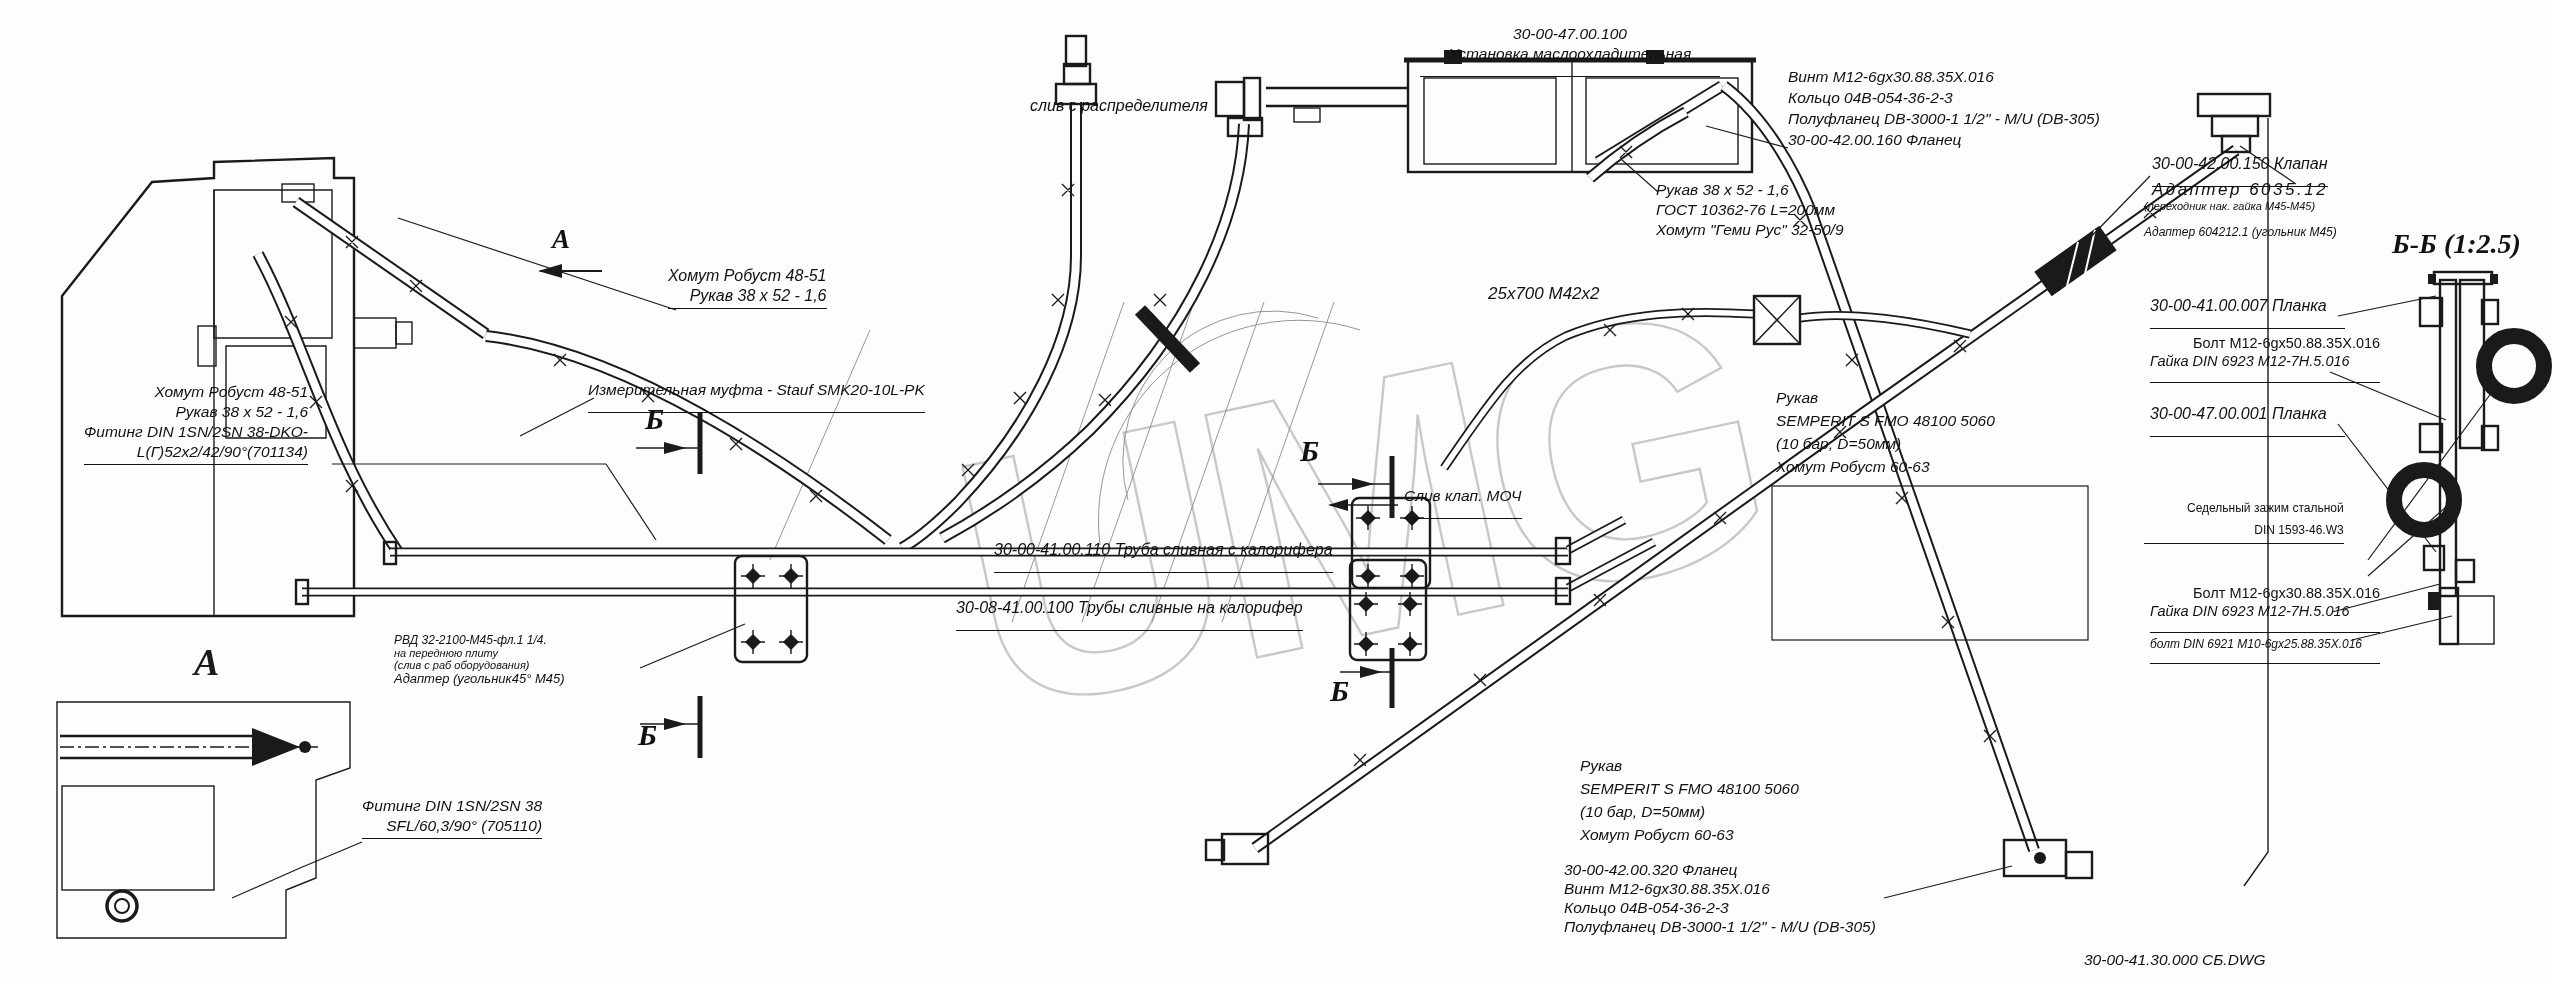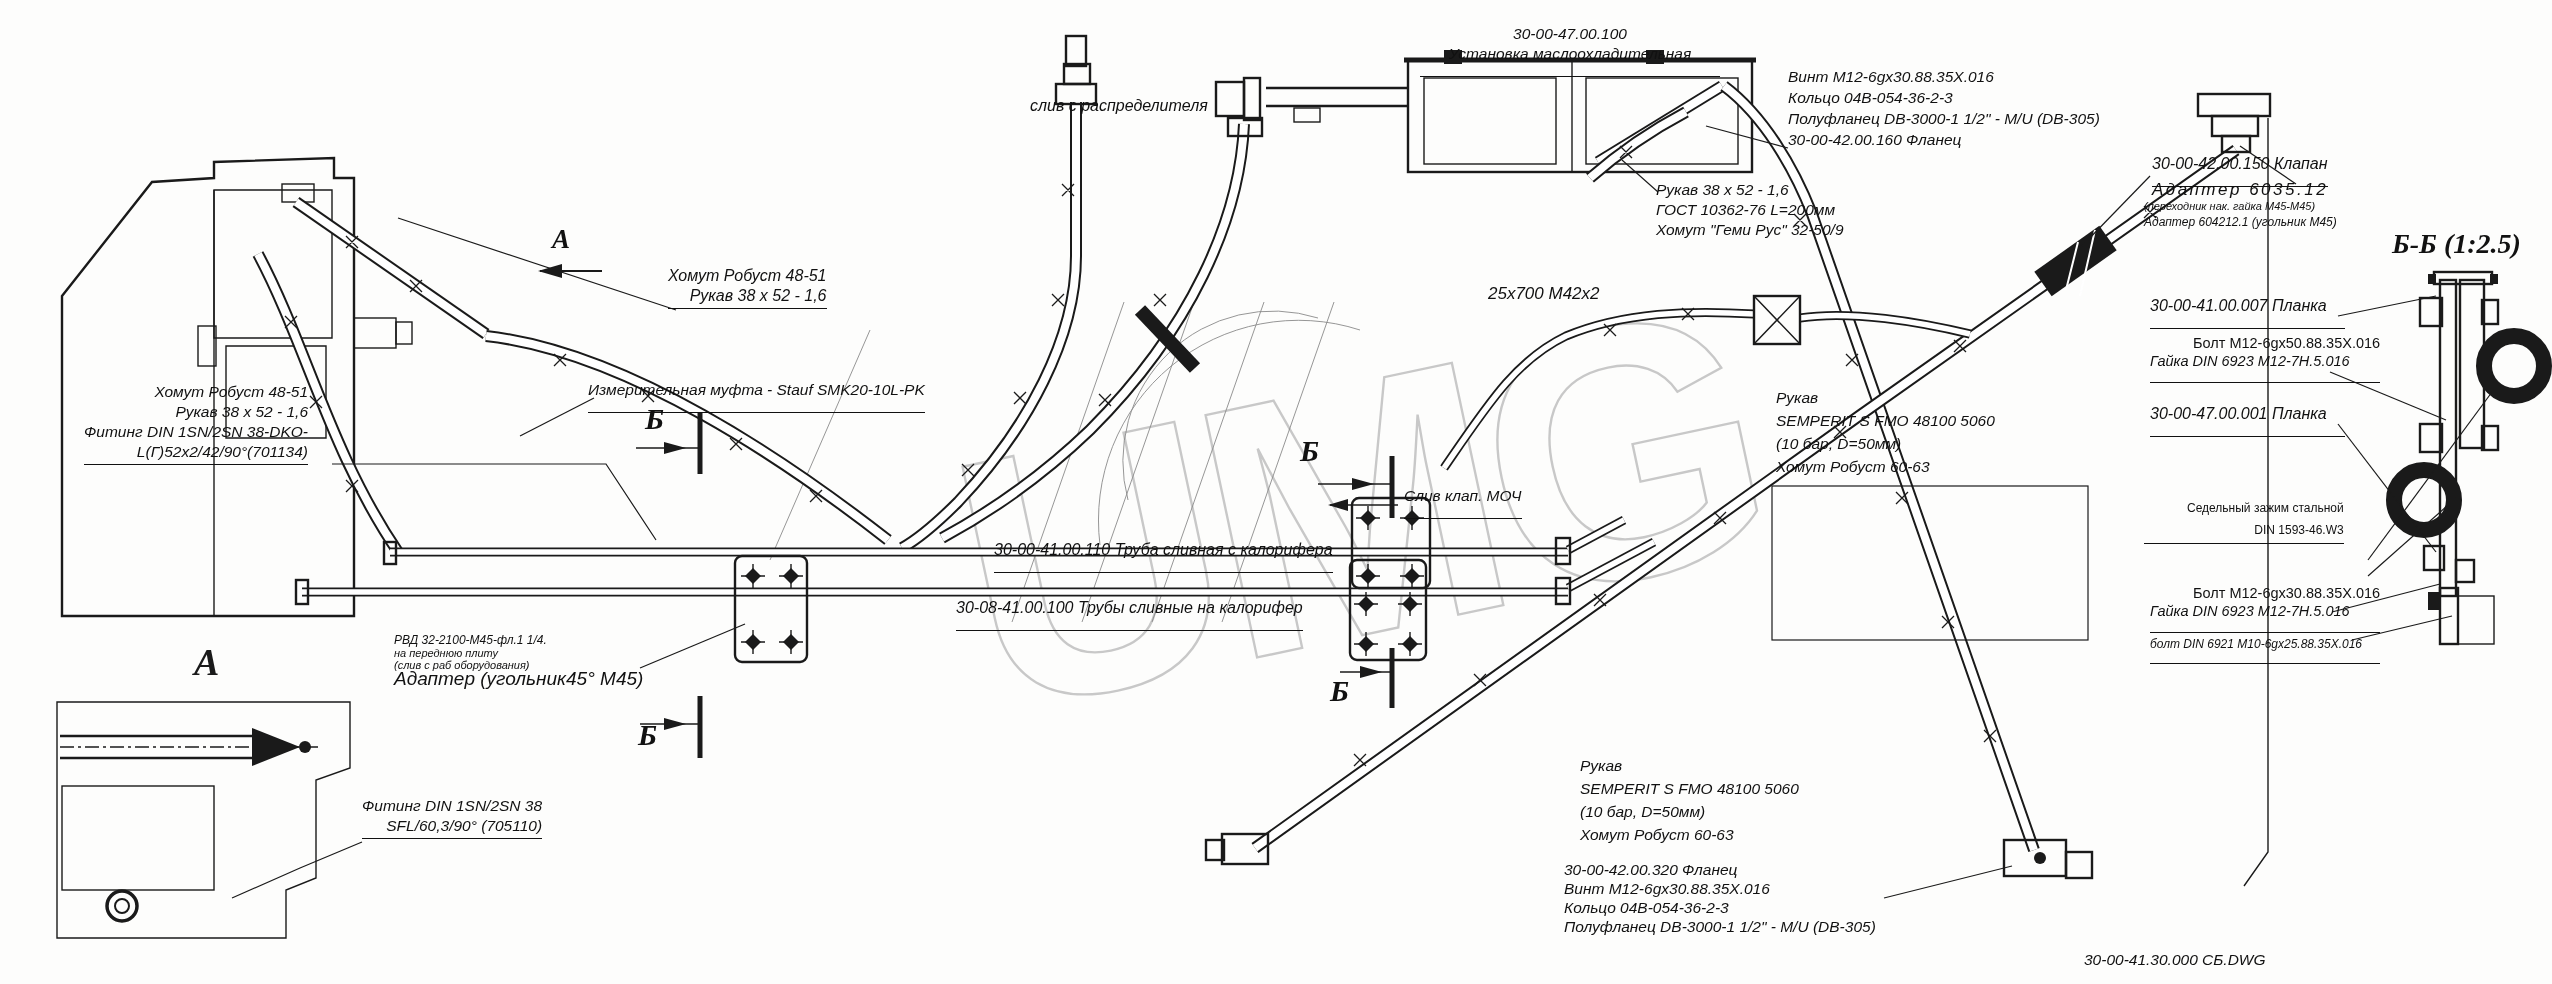--- a/index.html
+++ b/index.html
@@ -239,21 +239,21 @@
   <span>30-00-42.00.160  Фланец</span>
 </div>
 
 <div class="lbl" style="left:2152px;top:154px;font-size:16px">
   <span class="u">30-00-42.00.150 Клапан</span>
 </div>
 
 <div class="lbl" style="left:2144px;top:180px">
   <span class="wide">Адаптер  6035.12</span>
   <span class="sm2">(переходник нак. гайка М45-М45)</span>
-  <span class="sm1" style="margin-top:4px">Адаптер 604212.1 (угольник М45)</span>
+  <span class="sm1" style="margin-top:14px">Адаптер 604212.1 (угольник М45)</span>
 </div>
 
 <div class="sec" style="left:2392px;top:228px">Б-Б  (1:2.5)</div>
 
 <div class="lbl" style="left:2150px;top:296px;font-size:16px">
   <span class="u" style="min-width:195px">30-00-41.00.007 Планка</span>
 </div>
 
 <div class="lbl" style="left:2150px;top:334px;font-size:14.5px;line-height:18px">
   <span class="up">Болт М12-6gх50.88.35Х.016</span>
@@ -315,21 +315,21 @@
 </div>
 
 <div class="lbl" style="left:1404px;top:486px">
   <span class="u">Слив клап. МОЧ</span>
 </div>
 
 <div class="lbl" style="left:394px;top:634px">
   <span class="sm1">РВД 32-2100-М45-фл.1 1/4.</span>
   <span class="sm2">на переднюю плиту</span>
   <span class="sm2">(слив с раб оборудования)</span>
-  <span style="font-size:19px;line-height:15px">Адаптер (угольник45° М45)</span>
+  <span style="font-size:13px;line-height:15px">Адаптер (угольник45° М45)</span>
 </div>
 
 <div class="lbl ub" style="left:362px;top:796px">
   <span>Фитинг DIN 1SN/2SN 38</span>
   <span>SFL/60,3/90° (705110)</span>
 </div>
 
 <div class="lbl" style="left:1580px;top:754px;line-height:23px">
   <span>Рукав</span>
   <span>SEMPERIT S FMO 48100 5060</span>

